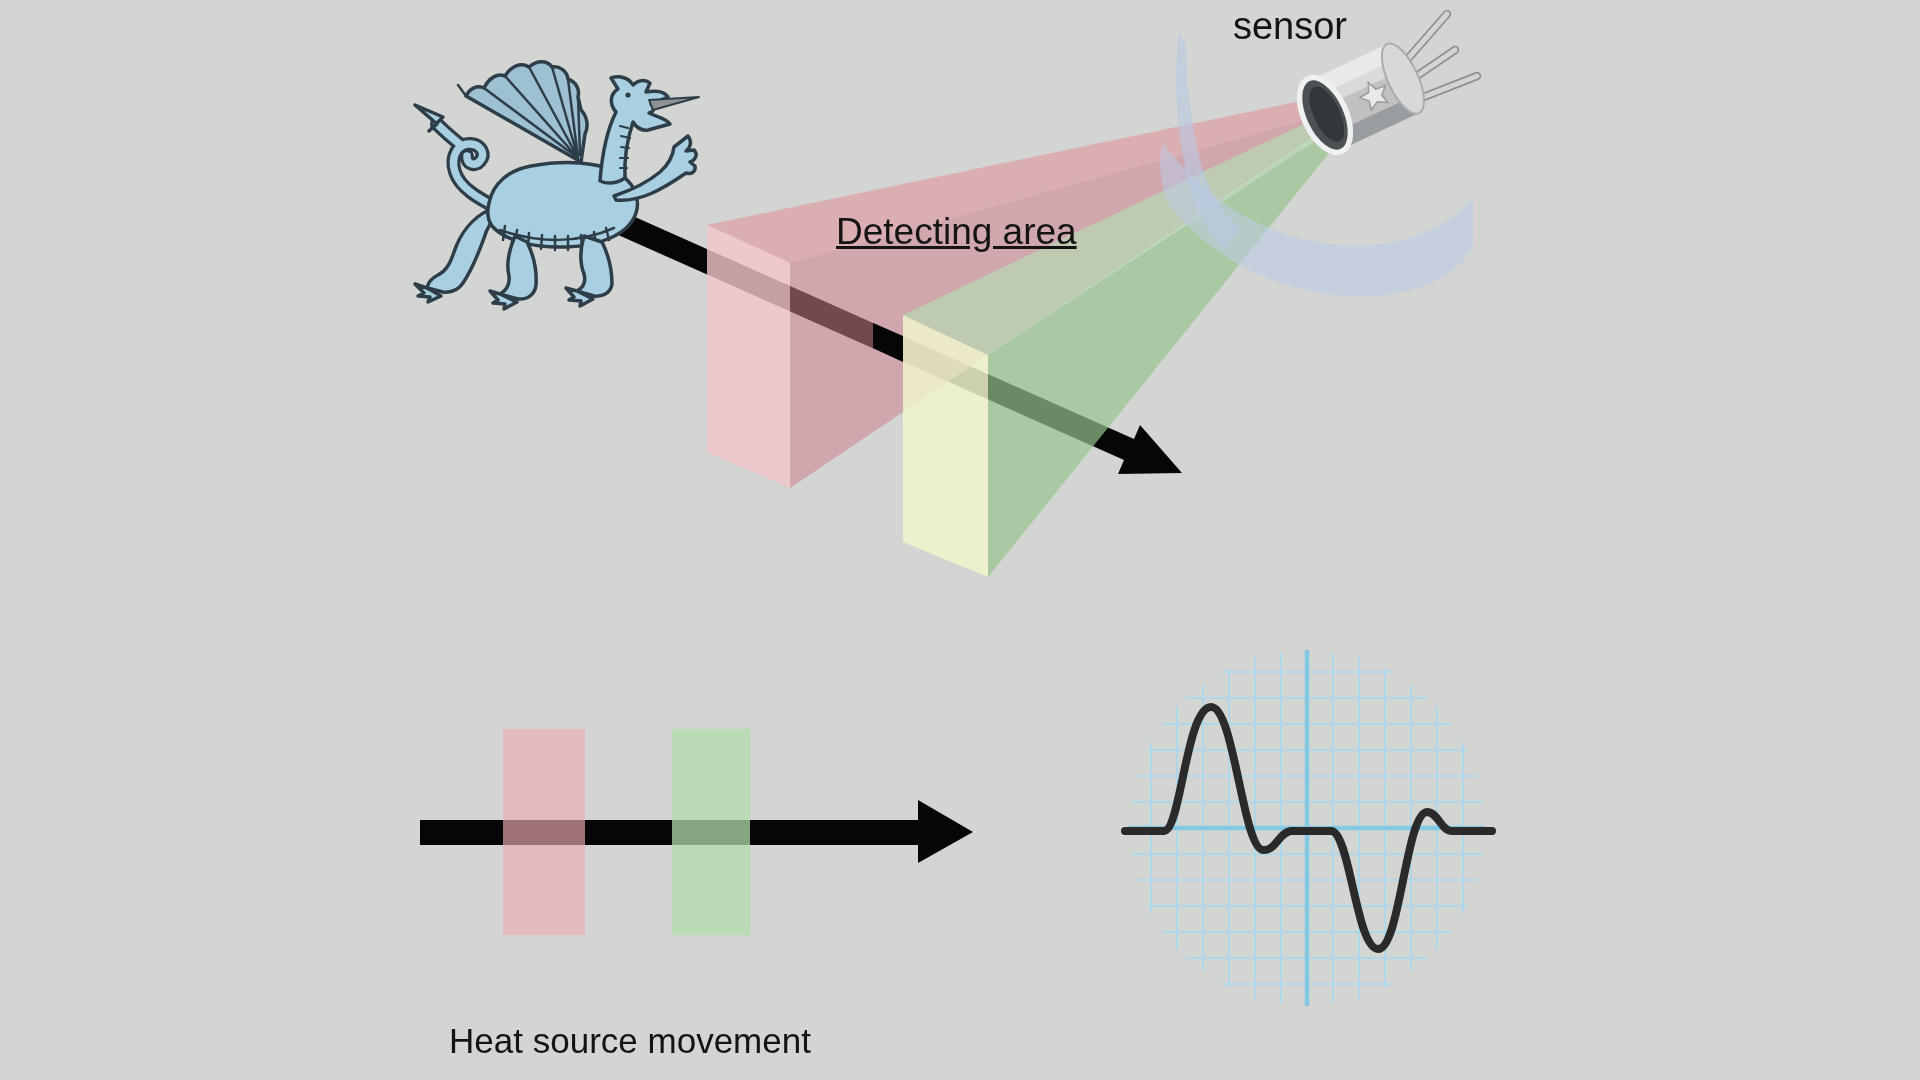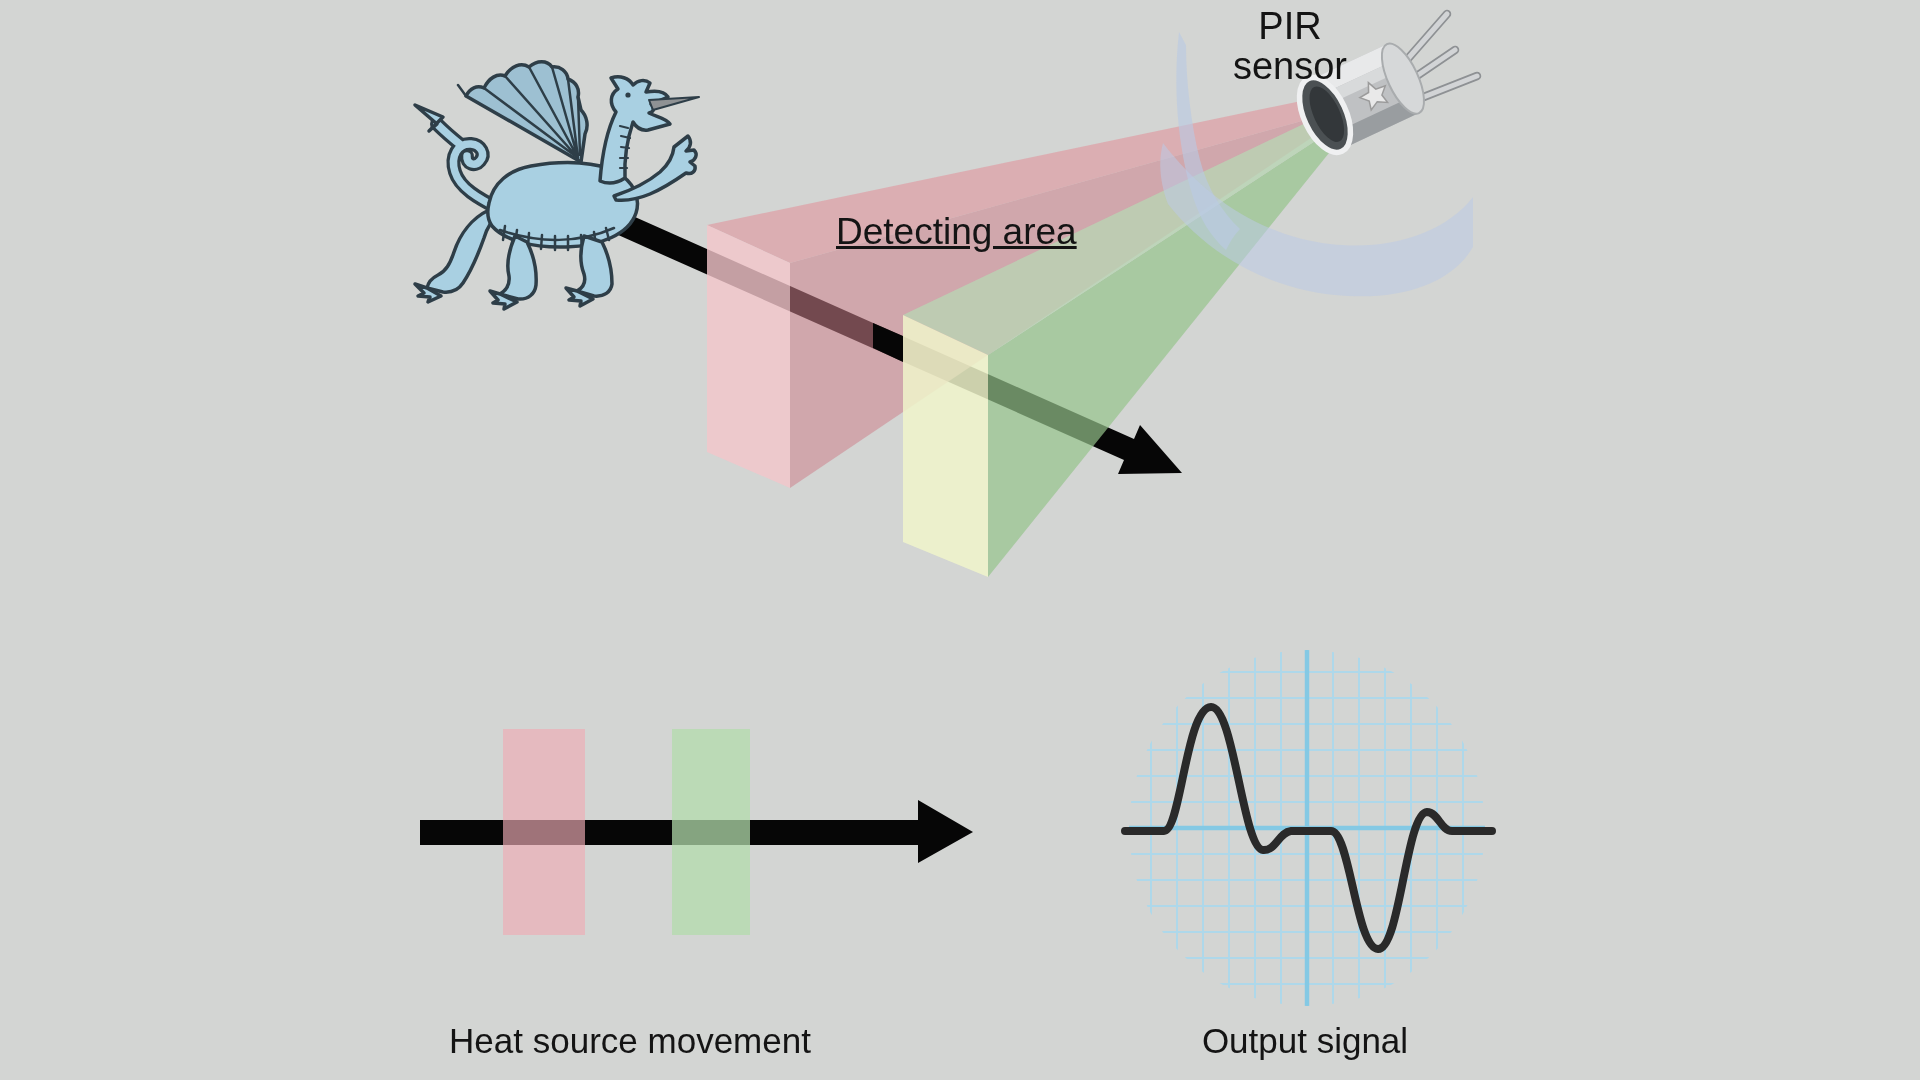--- a/index.html
+++ b/index.html
@@ -117,21 +117,19 @@
         <path stroke="#84c9e4" stroke-width="4.5" fill="none" d="M1307,650 V1006 M1129,828 H1485"></path>
       </g>
       <path fill="none" stroke="#2a2a2a" stroke-width="8" stroke-linecap="round" stroke-linejoin="round" d="M1125,831 H1164 C1181,831 1186,708 1211,707 C1234,706 1243,849 1263,850 C1276,851 1279,832 1291,831
                H1331 C1350,831 1356,948 1378,949 C1400,950 1406,813 1427,812 C1438,812 1441,831 1452,831 H1492"></path>
     </g>
   </svg>
 
   <div class="lbl" id="lbl-detecting">Detecting area</div>
 
   <div class="lbl center" id="lbl-pir">
-    <div>PIR</div>
     <div>sensor</div>
   </div>
 
 
   <div class="lbl center" id="lbl-heat">Heat source movement</div>
 
-  <div class="lbl center" id="lbl-output">Output signal</div>
 </div>
 
 </body></html>

